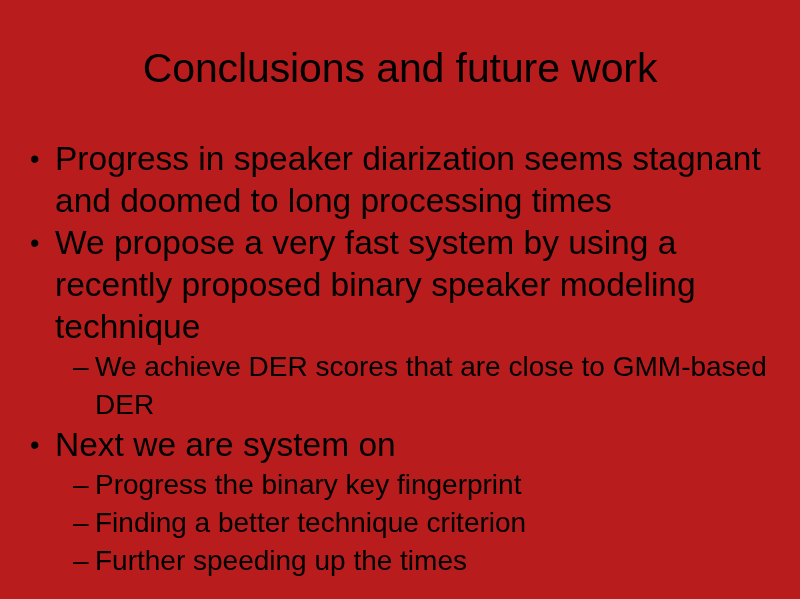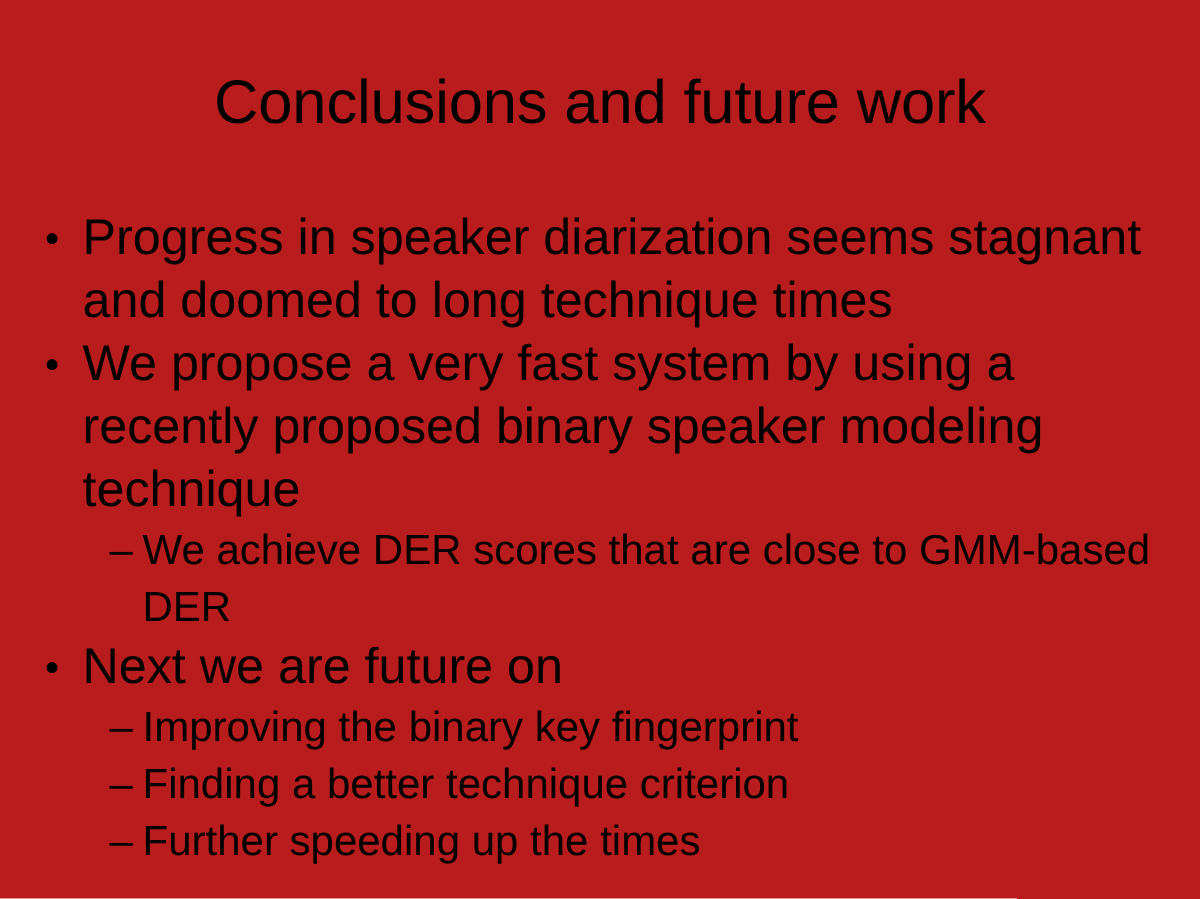--- a/index.html
+++ b/index.html
@@ -92,41 +92,41 @@
 <body>
 
 <div id="slide">
 
   <div id="slide-title">Conclusions and future work</div>
 
   <div id="slide-body">
 
     <div class="bullet-row lvl1">
       <span class="marker">•</span>
-      <span class="btext">Progress in speaker diarization seems stagnant and doomed to long technique times</span>
+      <span class="btext">Progress in speaker diarization seems stagnant and doomed to long processing times</span>
     </div>
 
     <div class="bullet-row lvl1">
       <span class="marker">•</span>
       <span class="btext">We propose a very fast system by using a recently proposed binary speaker modeling technique</span>
     </div>
 
     <div class="bullet-row lvl2">
       <span class="marker">–</span>
       <span class="btext">We achieve DER scores that are close to GMM-based DER</span>
     </div>
 
     <div class="bullet-row lvl1">
       <span class="marker">•</span>
-      <span class="btext">Next we are future on</span>
+      <span class="btext">Next we are system on</span>
     </div>
 
     <div class="bullet-row lvl2">
       <span class="marker">–</span>
-      <span class="btext">Improving the binary key fingerprint</span>
+      <span class="btext">Progress the binary key fingerprint</span>
     </div>
 
     <div class="bullet-row lvl2">
       <span class="marker">–</span>
       <span class="btext">Finding a better technique criterion</span>
     </div>
 
     <div class="bullet-row lvl2">
       <span class="marker">–</span>
       <span class="btext">Further speeding up the times</span>

